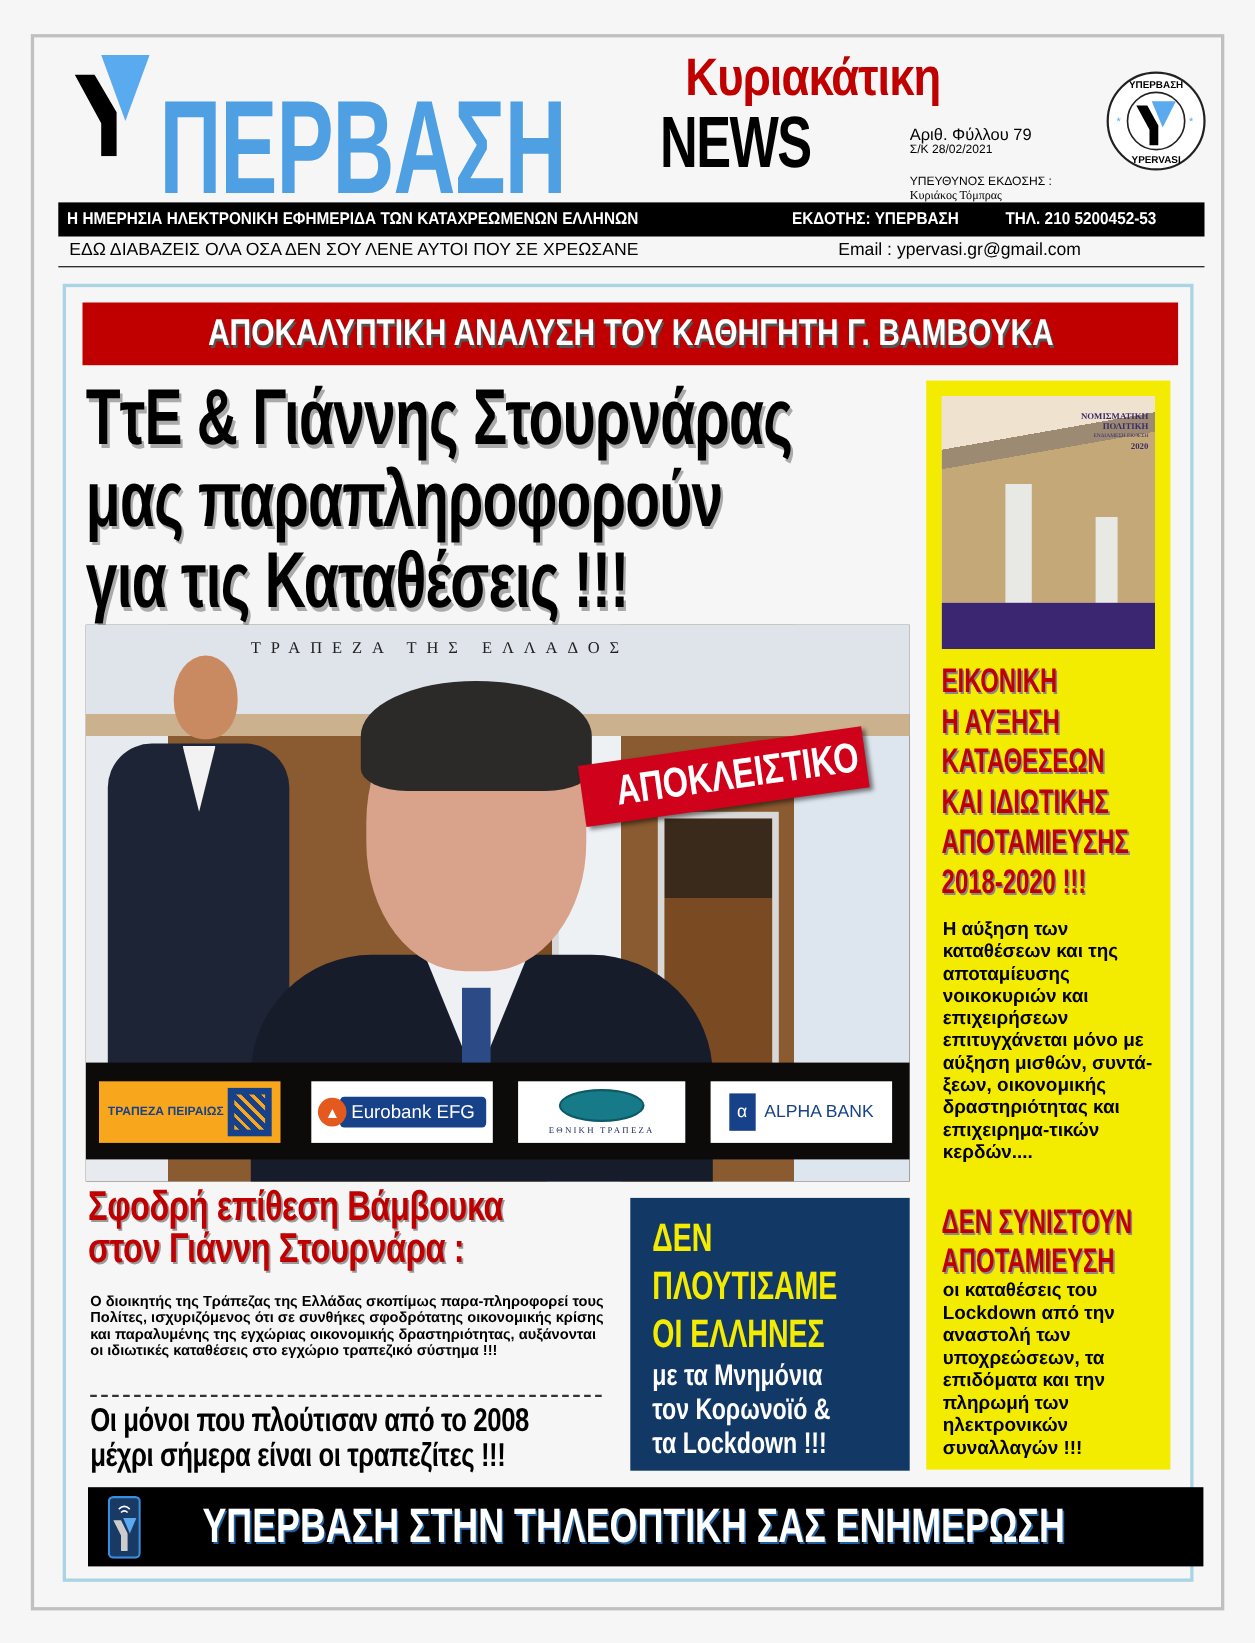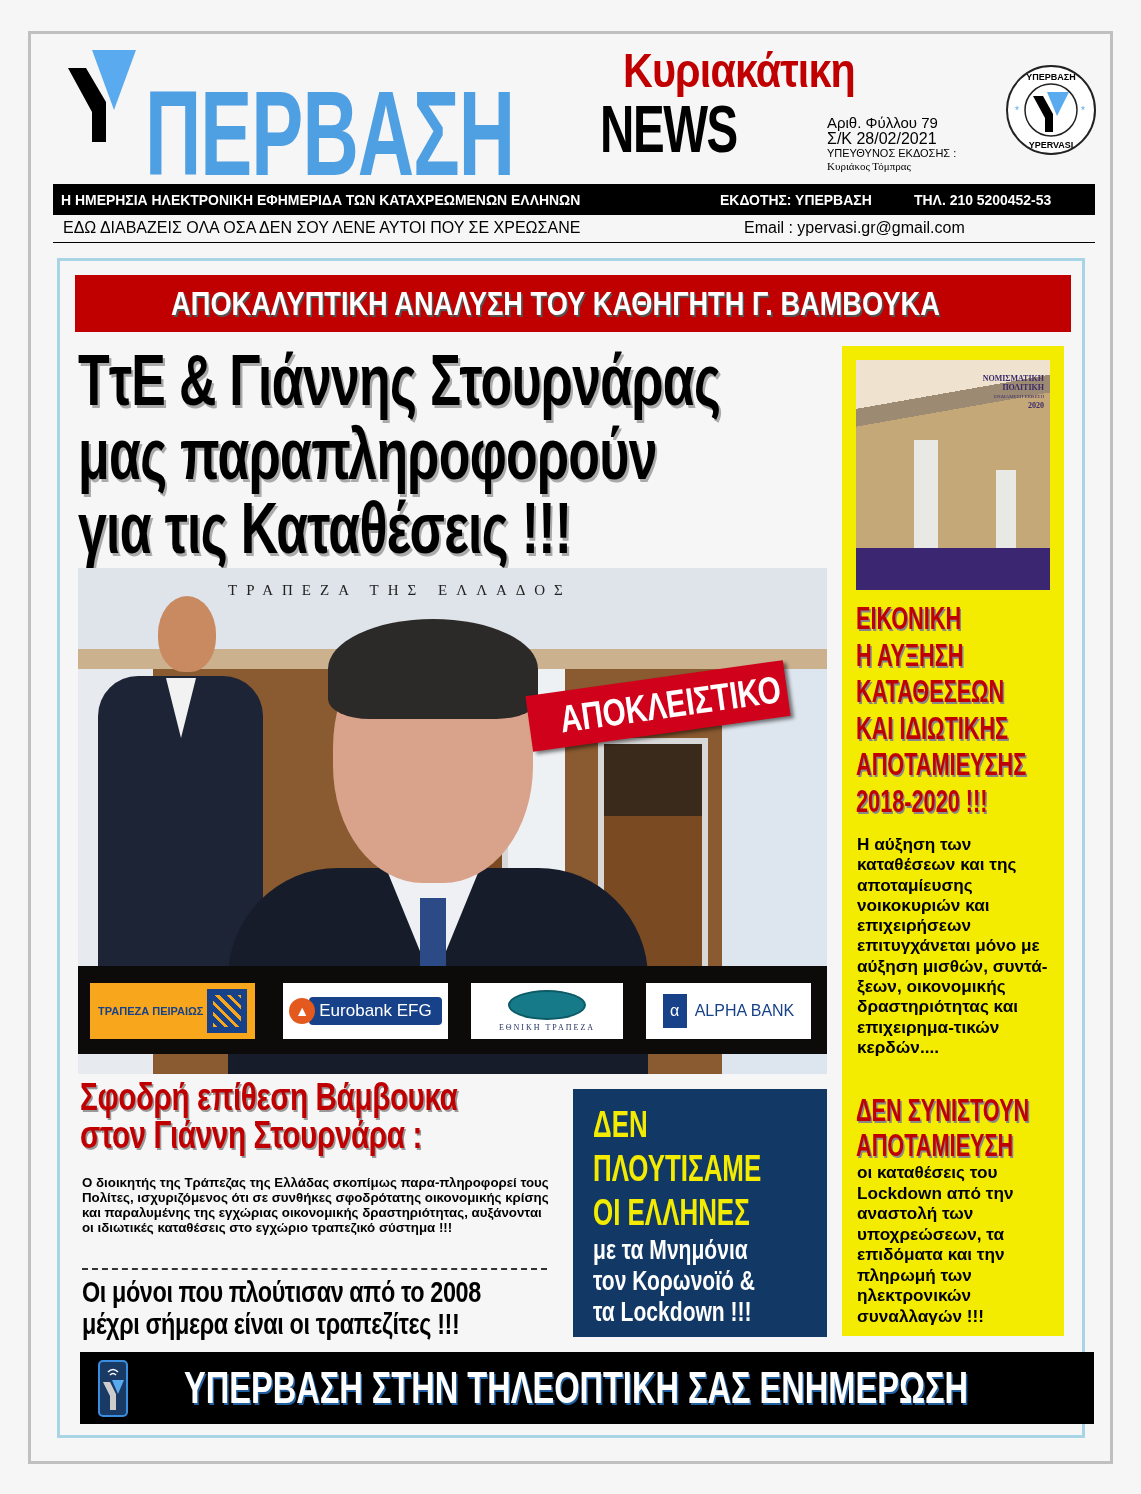--- a/index.html
+++ b/index.html
@@ -8,34 +8,34 @@
 
   .outer-frame { position: absolute; left: 28px; top: 31px; width: 1085px; height: 1433px; border: 3px solid #c0c0c0; }
 
   
   .logo-y { position: absolute; left: 68px; top: 50px; width: 68px; height: 92px; }
   .logo-word { position: absolute; left: 145px; top: 104px; height: 38px; font-family: "Liberation Sans", sans-serif; font-weight: bold; font-size: 78px; line-height: 38px; color: #4f9fe3; letter-spacing: -1px; transform: scaleY(1.55); transform-origin: top left; }
   .kyriakatiki { position: absolute; left: 623px; top: 46px; font-family: "Liberation Sans Narrow", "Liberation Sans", sans-serif; font-weight: bold; font-size: 48px; color: #c00000; line-height: 50px; transform: scaleX(0.86); transform-origin: left; letter-spacing: -1px; }
   .news { position: absolute; left: 600px; top: 100px; font-weight: bold; font-size: 66px; color: #000; line-height: 58px; transform: scaleX(0.72); transform-origin: left; letter-spacing: -2px; }
   .issue-info { position: absolute; left: 827px; top: 115px; line-height: 1; color: #000; }
   .issue-info .l1 { font-size: 15px; margin-bottom: 1px; }
-  .issue-info .l2 { font-size: 16px; margin-bottom: 1px; }
+  .issue-info .l2 { font-size: 11px; margin-bottom: 18px; }
   .issue-info .l3 { font-size: 11px; margin-bottom: 2px; }
   .issue-info .l4 { font-size: 11px; font-family: Liberation Serif, serif; }
   .seal { position: absolute; left: 1005px; top: 64px; width: 92px; height: 92px; }
 
   .bar-black { position: absolute; left: 53px; top: 184px; width: 1042px; height: 31px; background: #000; color: #fff; font-weight: bold; font-size: 15.5px; line-height: 31px; }
   .bar-black span { position: absolute; top: 0; white-space: nowrap; transform: scaleX(0.9); transform-origin: left; }
   .bar-sub { position: absolute; left: 53px; top: 215px; width: 1042px; height: 28px; border-bottom: 1px solid #000; font-size: 16px; color: #000; line-height: 26px; }
   .bar-sub span { position: absolute; top: 0; white-space: nowrap; }
 
   
   .content-frame { position: absolute; left: 57px; top: 258px; width: 1028px; height: 1180px; border: 3px solid #a9d4e6; background: #f6f6f6; }
 
-  .red-banner { position: absolute; left: 75px; top: 275px; width: 996px; height: 57px; background: #c00000; color: #fff; font-weight: bold; font-size: 34px; line-height: 57px; text-align: left; white-space: nowrap; overflow: hidden; }
+  .red-banner { position: absolute; left: 75px; top: 275px; width: 996px; height: 57px; background: #c00000; color: #fff; font-weight: bold; font-size: 34px; line-height: 57px; text-align: center; white-space: nowrap; overflow: hidden; }
   .red-banner span { display: inline-block; transform: scaleX(0.8); text-shadow: 2px 2px 0 #555; }
 
   .headline { position: absolute; left: 78px; top: 343px; width: 760px; font-weight: bold; color: #000; font-size: 72px; line-height: 74px; white-space: nowrap; text-shadow: 3px 3px 0 #aaa; }
   .headline div { transform: scaleX(0.72); transform-origin: left; letter-spacing: -1px; }
 
   .photo { position: absolute; left: 78px; top: 568px; width: 749px; height: 506px; background: #2a1c12; overflow: hidden; padding-left: 28px; }
   .photo-bg { position: absolute; inset: 0; background:
       linear-gradient(180deg, #dfe4ea 0 16%, #cbb18e 16% 20%, transparent 20%),
       linear-gradient(90deg, #e7ebef 0 10%, #8a5a30 10% 56%, #eef1f4 56% 65%, #8a5a30 65% 86%, #dde5ee 86% 100%); }
   .photo-inscription { position: absolute; left: 150px; top: 14px; font-family: "Liberation Serif", serif; font-size: 15px; letter-spacing: 9px; color: #222; }
@@ -132,21 +132,21 @@
   <text x="76" y="50" font-size="10" fill="#5aaaf0">*</text>
 </svg>
 
 <div class="bar-black">
   <span style="left:8px">Η ΗΜΕΡΗΣΙΑ ΗΛΕΚΤΡΟΝΙΚΗ ΕΦΗΜΕΡΙΔΑ ΤΩΝ ΚΑΤΑΧΡΕΩΜΕΝΩΝ ΕΛΛΗΝΩΝ</span>
   <span style="left:667px">ΕΚΔΟΤΗΣ: ΥΠΕΡΒΑΣΗ</span>
   <span style="left:861px">ΤΗΛ. 210 5200452-53</span>
 </div>
 <div class="bar-sub">
   <span style="left:10px">ΕΔΩ ΔΙΑΒΑΖΕΙΣ ΟΛΑ ΟΣΑ ΔΕΝ ΣΟΥ ΛΕΝΕ ΑΥΤΟΙ ΠΟΥ ΣΕ ΧΡΕΩΣΑΝΕ</span>
-  <span style="left:691px">Email : ypervasi.gr@gmail.com</span>
+  <span style="left:709px">Email : ypervasi.gr@gmail.com</span>
 </div>
 
 <div class="content-frame"></div>
 
 <div class="red-banner"><span>ΑΠΟΚΑΛΥΠΤΙΚΗ ΑΝΑΛΥΣΗ ΤΟΥ ΚΑΘΗΓΗΤΗ Γ. ΒΑΜΒΟΥΚΑ</span></div>
 
 <div class="headline">
   <div>ΤτΕ &amp; Γιάννης Στουρνάρας</div>
   <div>μας παραπληροφορούν</div>
   <div>για τις Καταθέσεις !!!</div>

